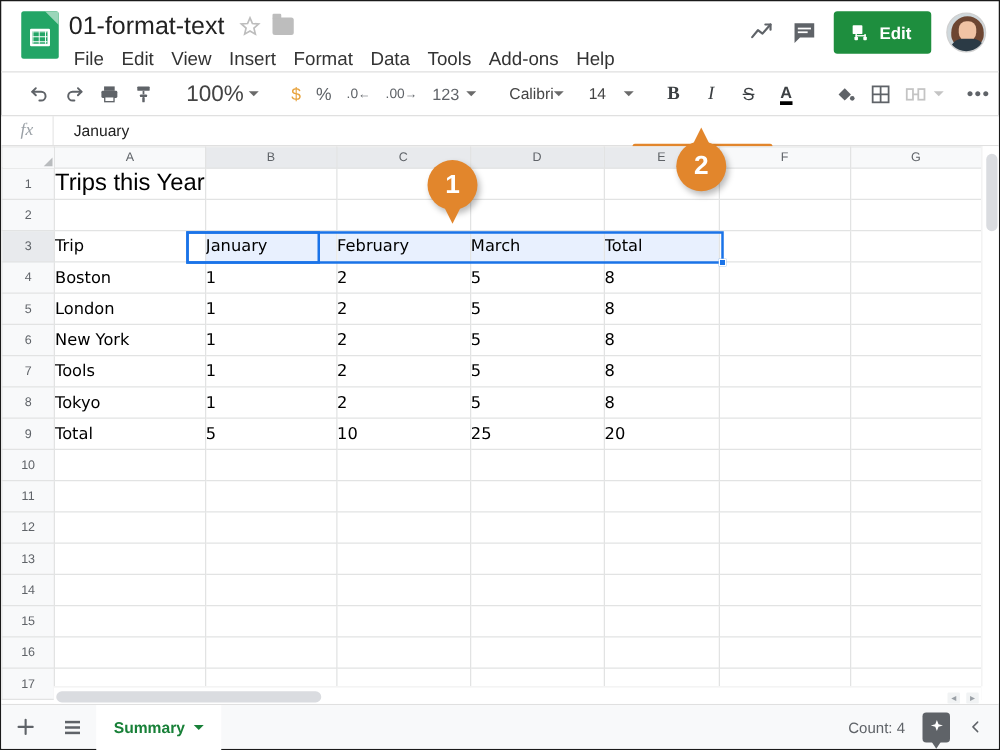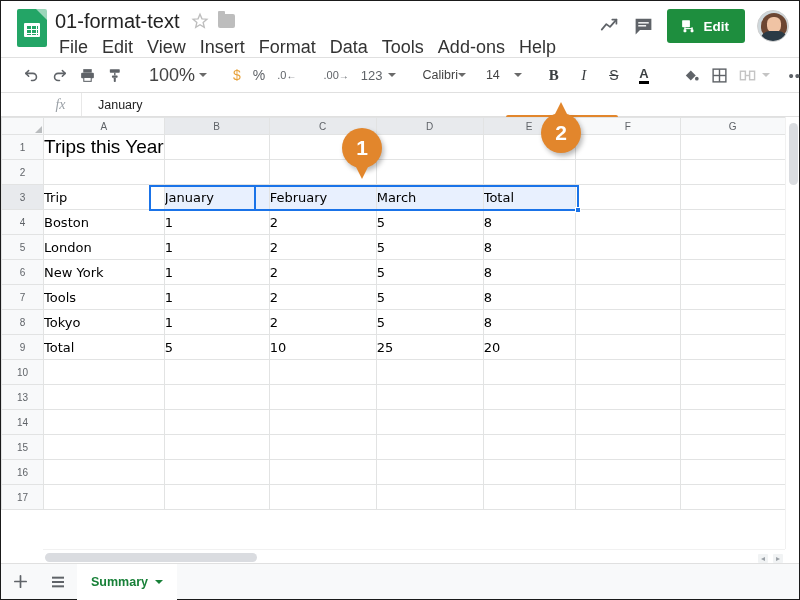--- a/index.html
+++ b/index.html
@@ -23,21 +23,21 @@
   .doc-logo .grid::before { content: ""; position: absolute; left: 2px; top: 2px; right: 2px; bottom: 2px; background: #23a566;
      background-image: linear-gradient(#fff 1px, transparent 1px), linear-gradient(90deg, #fff 1px, transparent 1px);
      background-size: 5px 4px; }
   .title-left { display: flex; flex-direction: column; flex: 1 1 auto; min-width: 0; }
   .title-row { display: flex; align-items: center; height: 28px; }
   .doc-title { font-size: 20px; color: #222; white-space: nowrap; }
   .star-icon { width: 18px; height: 18px; margin-left: 12px; color: #bdbdbd; }
   .folder-icon { width: 17px; height: 14px; margin-left: 9px; background: #bdbdbd; border-radius: 1px 2px 2px 2px; position: relative; }
   .folder-icon::before { content:""; position:absolute; top:-3px; left:0; width:7px; height:4px; background:#bdbdbd; border-radius:1px 1px 0 0; }
   .menubar { display: flex; align-items: center; height: 24px; margin-left: -3px; }
-  .menu-item { font-size: 18px; color: #333; padding: 3px 7px; border-radius: 2px; white-space: nowrap; cursor: default; }
+  .menu-item { font-size: 15px; color: #333; padding: 3px 7px; border-radius: 2px; white-space: nowrap; cursor: default; }
   .title-right { display: flex; align-items: center; gap: 0; position: absolute; right: 10px; top: 8px; }
   .tr-icon { width: 34px; height: 34px; display: flex; align-items: center; justify-content: center; color: #5f6368; }
   .share-btn { display: flex; align-items: center; gap: 7px; background: #1e8e3e; color: #fff; height: 34px;
     padding: 0 16px 0 13px; border-radius: 3px; font-size: 13.5px; font-weight: bold; margin-left: 6px; }
   .avatar { width: 32px; height: 32px; border-radius: 50%; margin-left: 12px; overflow: hidden; position: relative;
     background: #cfd8dc; border: 1px solid #d0d0d0; }
   .avatar .hair { position: absolute; left: 3px; top: 2px; width: 26px; height: 24px; background: #6d4632; border-radius: 13px 13px 9px 9px; }
   .avatar .face { position: absolute; left: 9px; top: 6px; width: 14px; height: 16px; background: #f0c3a4; border-radius: 7px 7px 8px 8px; }
   .avatar .body { position: absolute; left: 2px; bottom: -2px; width: 28px; height: 12px; background: #2b3a45; border-radius: 10px 10px 0 0; }
 
@@ -60,21 +60,21 @@
   .fmt-a { font-size: 13px; color: #3c4043; font-weight: bold; line-height: 1;
      border-bottom: 3px solid #000; padding-bottom: 1px; }
   .highlight-box { position: absolute; left: 505px; top: 57px; width: 112px; height: 34px;
      border: 3px solid #e2862c; border-radius: 2px; pointer-events: none; }
   .tb-right { margin-left: auto; display: flex; align-items: center; }
 
   
   .formulabar { height: 24px; flex: 0 0 24px; display: flex; align-items: center;
      border-bottom: 1px solid #e0e0e0; background: #fff; }
   .fx { width: 42px; text-align: center; font-family: "Liberation Serif", serif; font-style: italic;
-     font-size: 14px; color: #9aa0a6; border-right: 1px solid #e8e8e8; height: 100%; line-height: 24px; margin-left: 39px; }
+     font-size: 14px; color: #9aa0a6; border-right: 1px solid #e8e8e8; height: 100%; line-height: 24px; }
   .fx-val { font-size: 12.5px; color: #222; padding-left: 16px; }
 
   
   .gridwrap { flex: 1 1 auto; position: relative; overflow: hidden; background: #fff; }
   table.grid { border-collapse: collapse; table-layout: fixed; }
   table.grid th, table.grid td { border: 1px solid #e2e3e3; padding: 0; font-weight: normal; }
   th.corner { width: 42px; height: 17px; background: #f8f9fa; border-right: 1px solid #c8c9ca;
      border-bottom: 1px solid #c8c9ca; position: relative; }
   th.corner::after { content:""; position:absolute; right:1px; bottom:1px; width:0;height:0;
      border-left:7px solid transparent; border-bottom:7px solid #b9bcbe; }
@@ -230,21 +230,21 @@
       <span>100%</span>
       <span class="caret"></span>
     </span>
     <span class="tb-sep"></span>
     <span class="tb wide" style="color:#e8a33d;font-size:14px;">$</span>
     <span class="tb wide" style="font-size:14px;">%</span>
     <span class="tb wide" style="font-size:11px;">
       <span>.0</span>
         <span style="font-size:10px;">←</span>
     </span>
-    <span class="tb wide" style="font-size:11px;margin-left:15px;">
+    <span class="tb wide" style="font-size:11px;">
       <span>.00</span>
         <span style="font-size:10px;">→</span>
     </span>
     <span class="tb wide" style="font-size:13px;gap:3px;">
       <span>123</span>
       <span class="caret" style="margin-left:3px;"></span>
     </span>
     <span class="tb-sep"></span>
     <span class="fontbox">Calibri</span>
     <span class="caret"></span>
@@ -416,20 +416,40 @@
             <td class="rowh">10</td>
             <td class="cell"></td>
             <td class="cell"></td>
             <td class="cell"></td>
             <td class="cell"></td>
             <td class="cell"></td>
             <td class="cell"></td>
             <td class="cell"></td>
           </tr>
           <tr>
+            <td class="rowh">11</td>
+            <td class="cell"></td>
+            <td class="cell"></td>
+            <td class="cell"></td>
+            <td class="cell"></td>
+            <td class="cell"></td>
+            <td class="cell"></td>
+            <td class="cell"></td>
+          </tr>
+          <tr>
+            <td class="rowh">12</td>
+            <td class="cell"></td>
+            <td class="cell"></td>
+            <td class="cell"></td>
+            <td class="cell"></td>
+            <td class="cell"></td>
+            <td class="cell"></td>
+            <td class="cell"></td>
+          </tr>
+          <tr>
             <td class="rowh">13</td>
             <td class="cell"></td>
             <td class="cell"></td>
             <td class="cell"></td>
             <td class="cell"></td>
             <td class="cell"></td>
             <td class="cell"></td>
             <td class="cell"></td>
           </tr>
           <tr>
@@ -512,14 +532,27 @@
       <svg width="16" height="16" viewBox="0 0 24 24" fill="#5f6368">
         <rect x="3" y="4" width="18" height="3"></rect>
           <rect x="3" y="10.5" width="18" height="3"></rect>
           <rect x="3" y="17" width="18" height="3"></rect>
       </svg>
     </span>
     <div class="sheet-tab">
       <span>Summary</span>
       <span class="caret"></span>
     </div>
+    <div class="bb-right">
+      <span class="count-txt">Count: 4</span>
+      <span class="explore">
+        <svg width="13" height="13" viewBox="0 0 24 24" fill="#fff">
+          <path d="M12 2l2.4 6.1L21 10l-6.6 1.9L12 18l-2.4-6.1L3 10l6.6-1.9z"></path>
+        </svg>
+      </span>
+      <span class="chev-left">
+        <svg width="13" height="13" viewBox="0 0 24 24" fill="none" stroke="#5f6368" stroke-width="2.2" stroke-linecap="round" stroke-linejoin="round">
+          <polyline points="15,5 8,12 15,19"></polyline>
+        </svg>
+      </span>
+    </div>
   </div>
 </div>
 
 </body></html>

